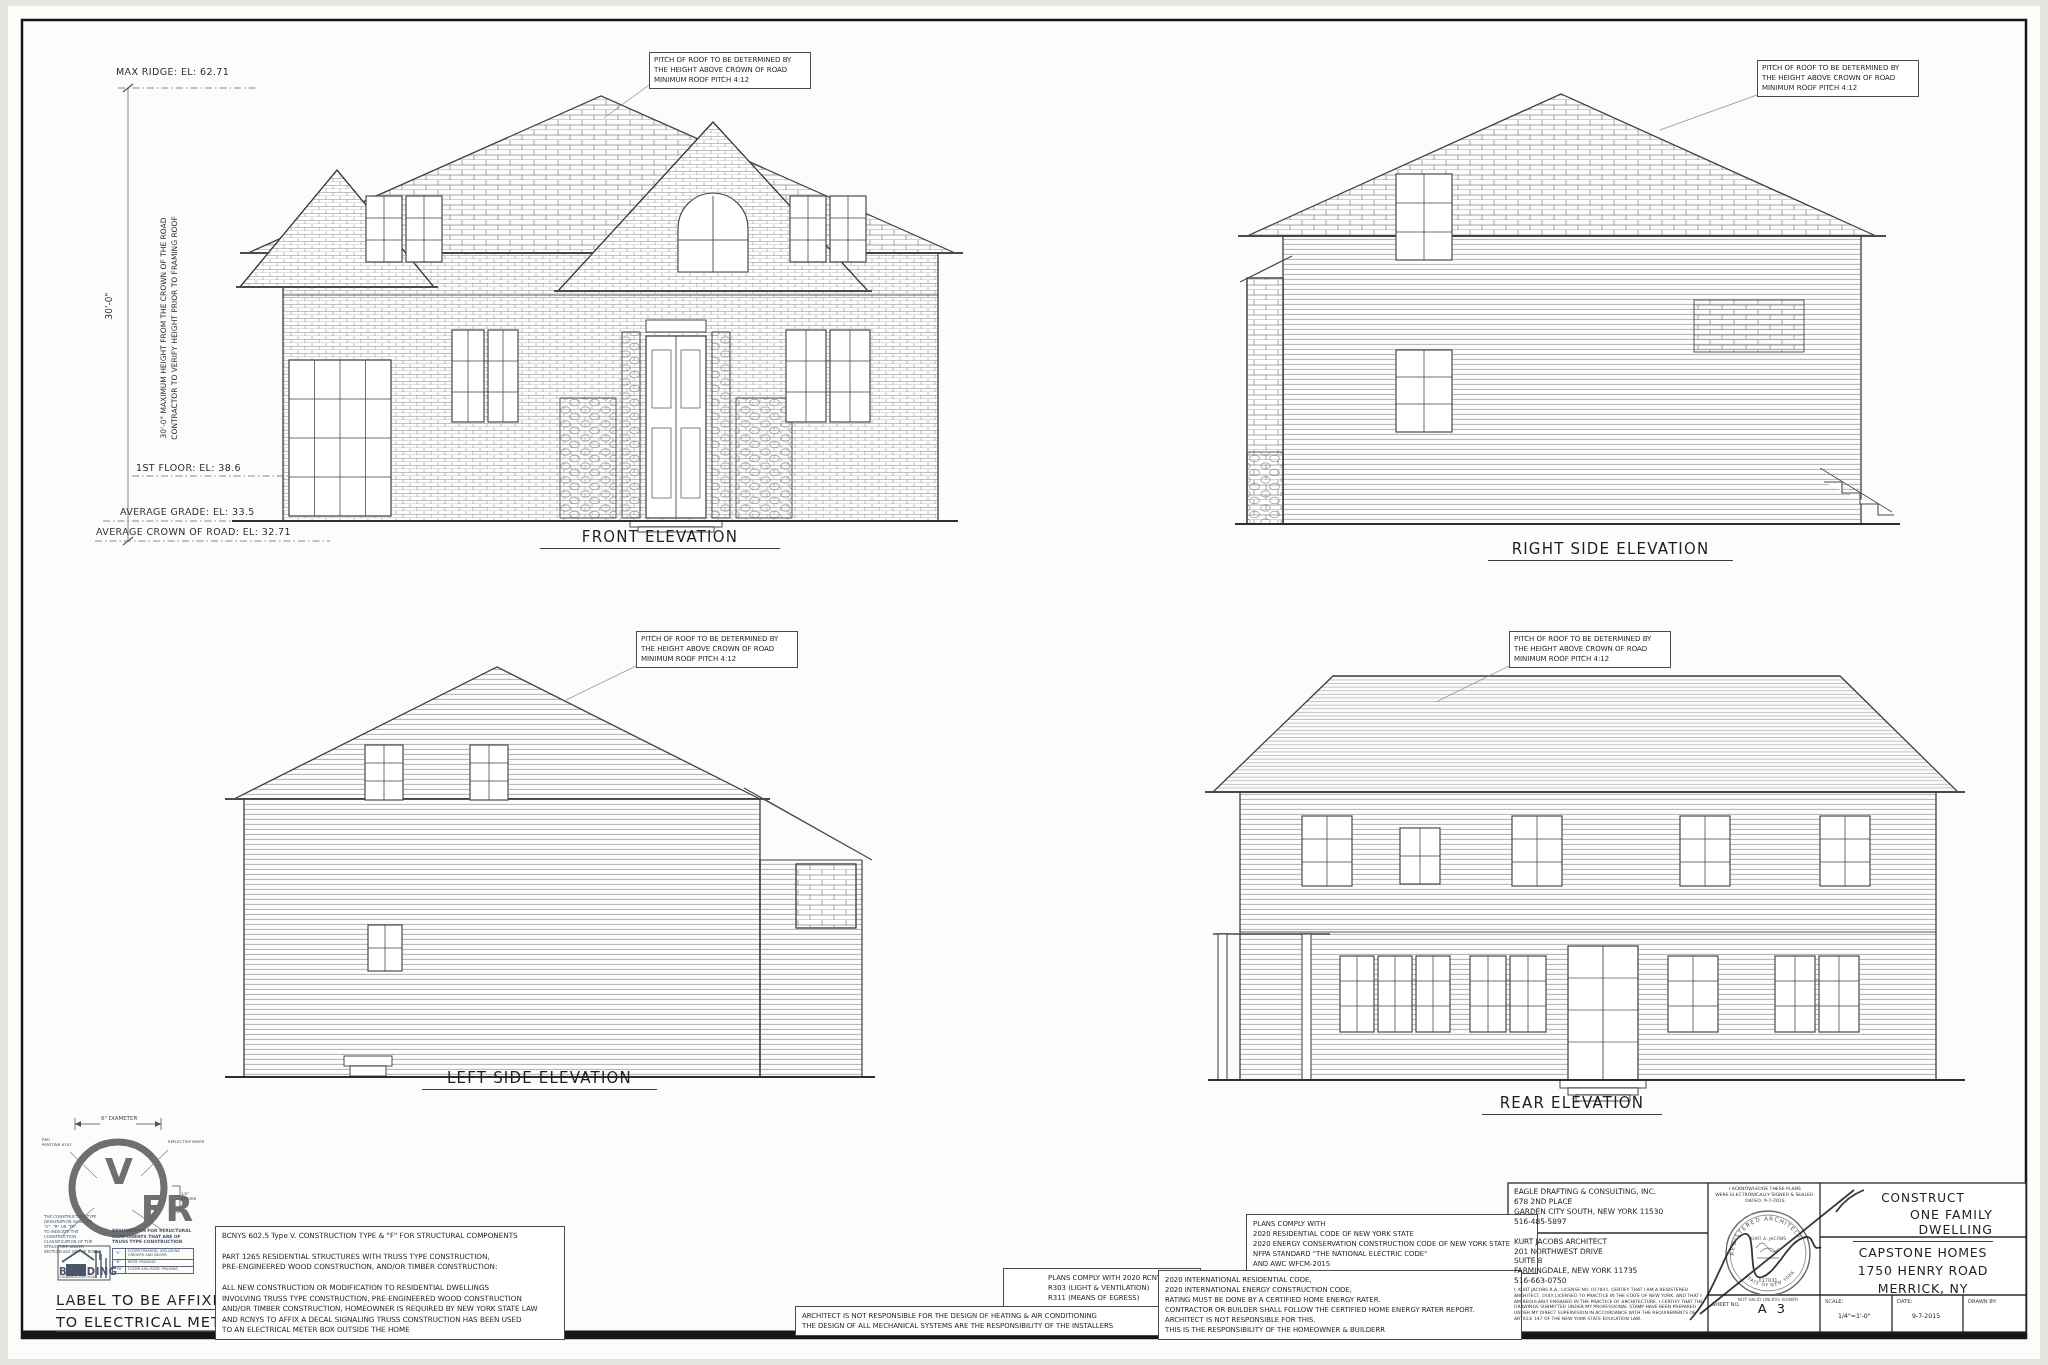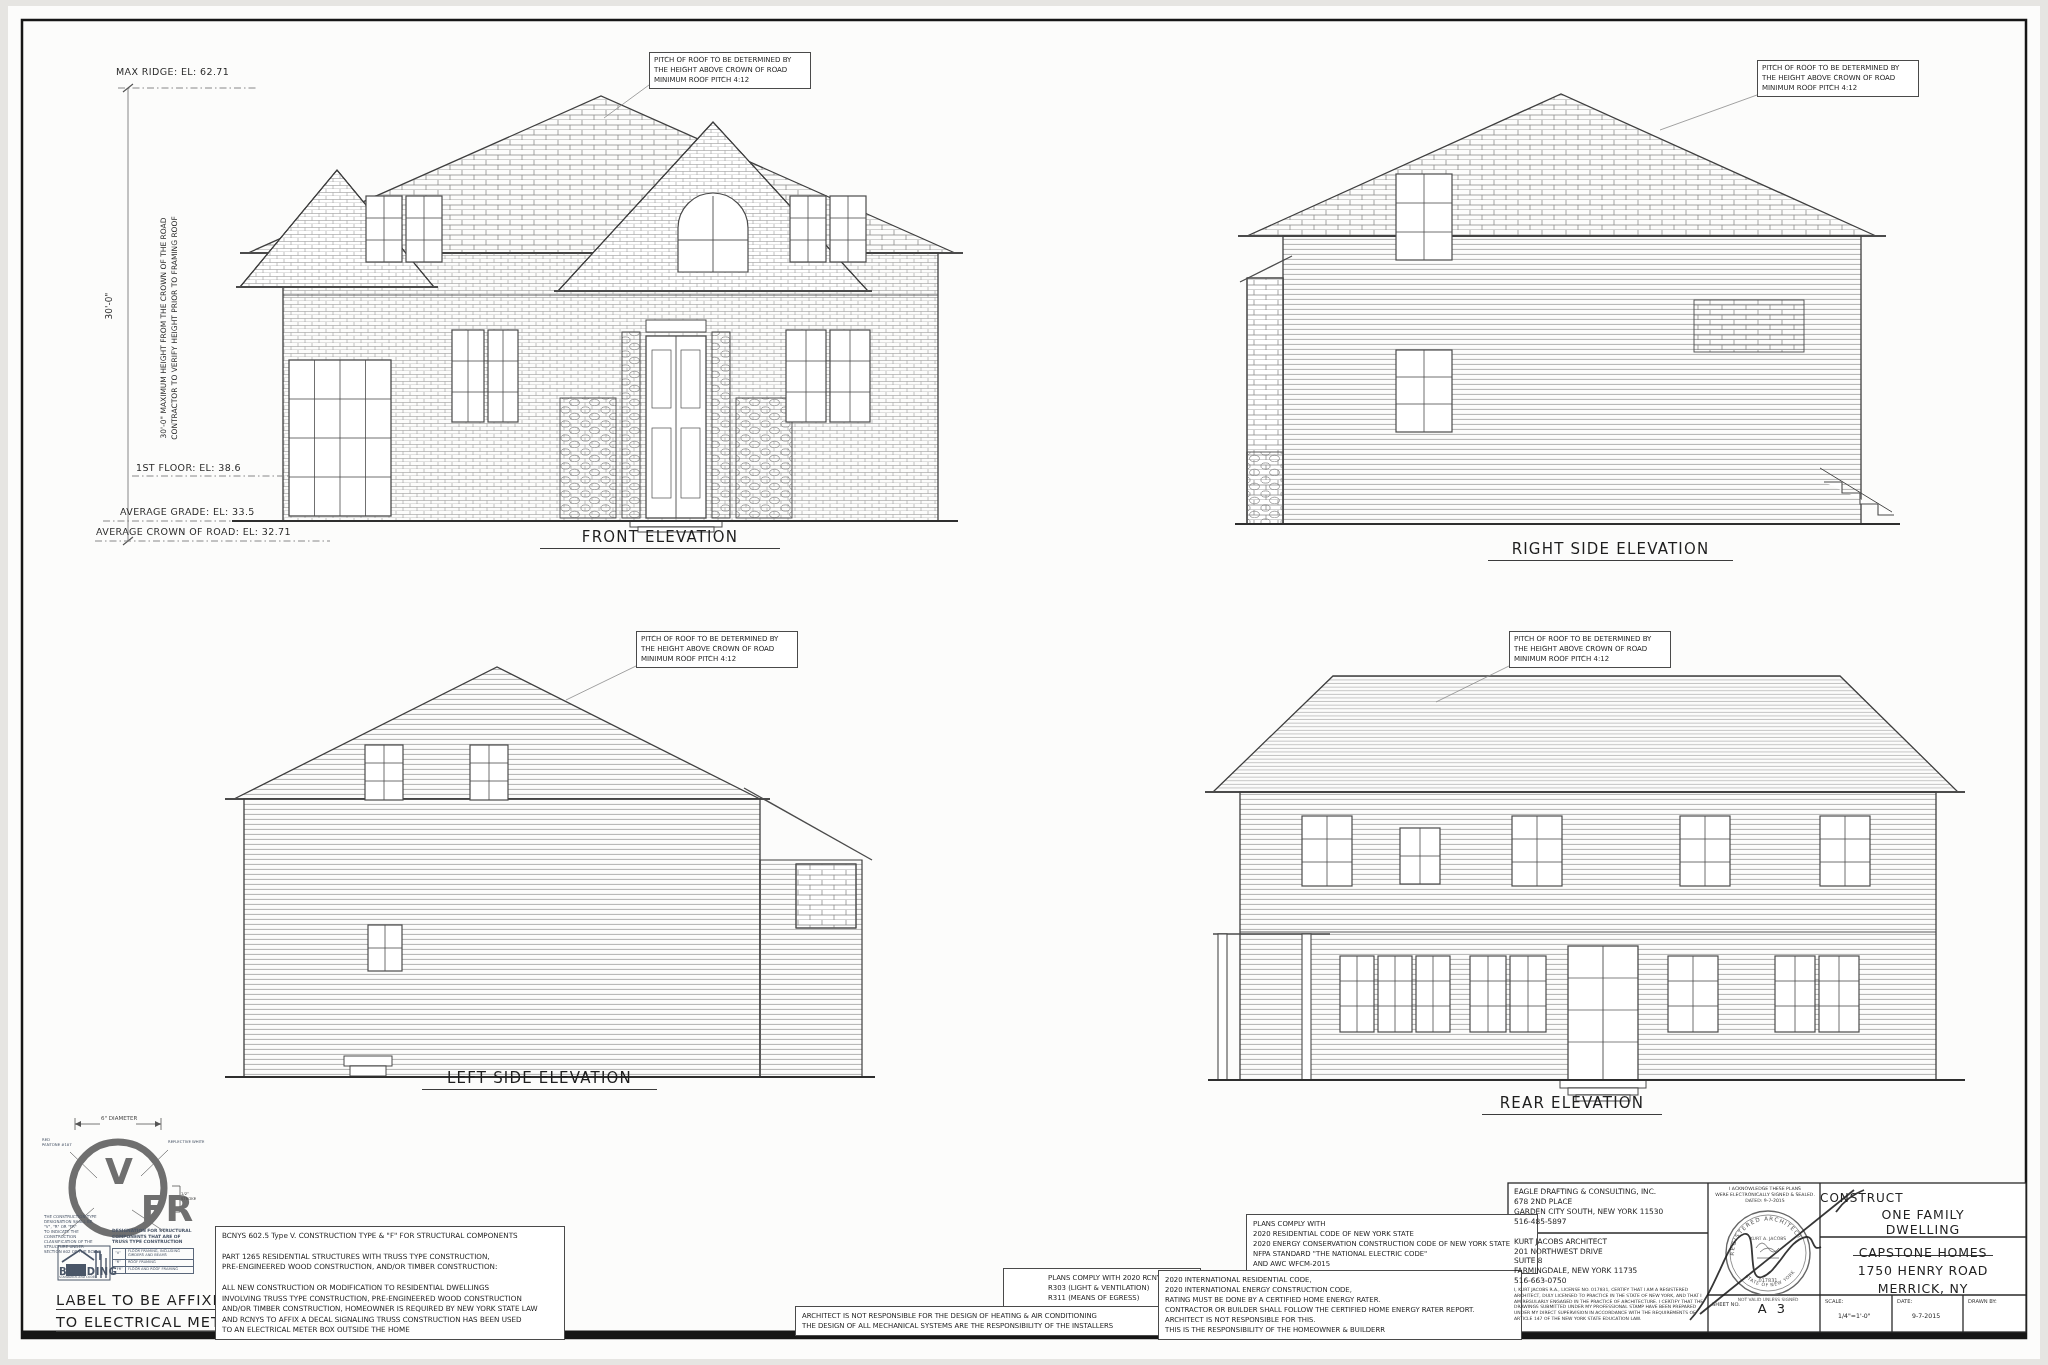--- a/index.html
+++ b/index.html
@@ -358,22 +358,22 @@
 516-485-5897</div>
   <div class="tb" style="left:1514px;top:1237px;width:190px;font-size:7.4px;line-height:1.3;">KURT JACOBS ARCHITECT
 201 NORTHWEST DRIVE
 SUITE 8
 FARMINGDALE, NEW YORK 11735
 516-663-0750</div>
   <div class="tb" style="left:1514px;top:1287px;width:190px;font-size:4.5px;line-height:1.28;color:#333;">I, KURT JACOBS R.A., LICENSE NO. 017831, CERTIFY THAT I AM A REGISTERED ARCHITECT, DULY LICENSED TO PRACTICE IN THE STATE OF NEW YORK, AND THAT I AM REGULARLY ENGAGED IN THE PRACTICE OF ARCHITECTURE. I CERTIFY THAT THE DRAWINGS SUBMITTED UNDER MY PROFESSIONAL STAMP HAVE BEEN PREPARED UNDER MY DIRECT SUPERVISION IN ACCORDANCE WITH THE REQUIREMENTS OF ARTICLE 147 OF THE NEW YORK STATE EDUCATION LAW.</div>
   <div class="tb" style="left:1712px;top:1186px;width:106px;font-size:4.6px;line-height:1.3;text-align:center;color:#333;">I ACKNOWLEDGE THESE PLANS
 WERE ELECTRONICALLY SIGNED &amp; SEALED.
 DATED: 9-7-2015</div>
-  <div class="tb" style="left:1820px;top:1191px;width:206px;font-size:12px;letter-spacing:1px;">CONSTRUCT</div>
-  <div class="tb" style="left:1853px;top:1207px;width:140px;font-size:12.5px;letter-spacing:1px;text-align:center;border-bottom:1.4px solid #3c3c3c;padding-bottom:18px;">ONE FAMILY DWELLING</div>
+  <div class="tb" style="left:1820px;top:1191px;width:206px;font-size:12px;letter-spacing:1px;text-align:center;">CONSTRUCT</div>
+  <div class="tb" style="left:1853px;top:1207px;width:140px;font-size:12.5px;letter-spacing:1px;text-align:right;border-bottom:1.4px solid #3c3c3c;padding-bottom:4px;">ONE FAMILY DWELLING</div>
   <div class="tb" style="left:1820px;top:1244px;width:206px;font-size:12.5px;line-height:1.45;letter-spacing:.8px;text-align:center;">CAPSTONE HOMES
 1750 HENRY ROAD
 MERRICK, NY</div>
   <div class="tb" style="left:1712px;top:1301px;font-size:5.2px;color:#333;">SHEET NO.</div>
   <div class="tb" style="left:1746px;top:1301px;width:54px;font-size:13px;letter-spacing:3px;text-align:center;">A 3</div>
   <div class="tb" style="left:1825px;top:1298px;font-size:5.2px;color:#333;">SCALE:</div>
   <div class="tb" style="left:1838px;top:1312px;font-size:6.2px;">1/4"=1'-0"</div>
   <div class="tb" style="left:1897px;top:1298px;font-size:5.2px;color:#333;">DATE:</div>
   <div class="tb" style="left:1912px;top:1312px;font-size:6.2px;">9-7-2015</div>
   <div class="tb" style="left:1968px;top:1298px;font-size:5.2px;color:#333;">DRAWN BY:</div>

